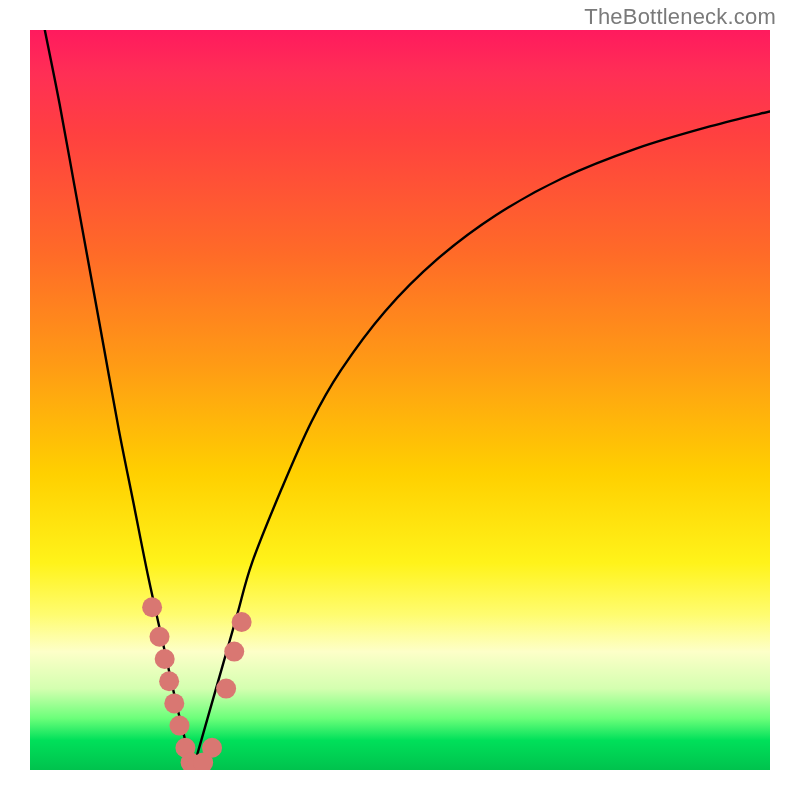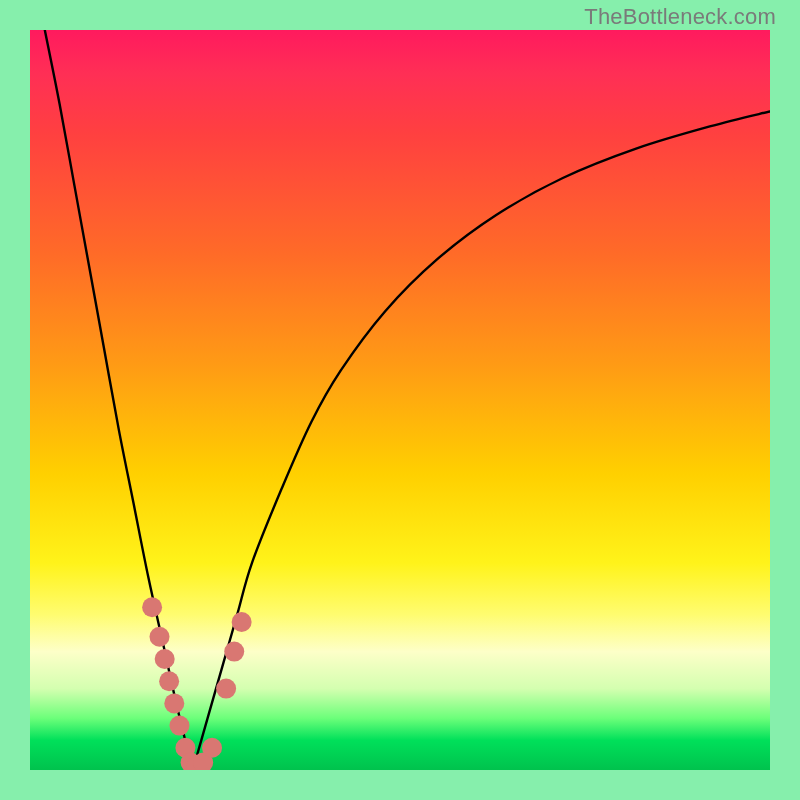--- a/index.html
+++ b/index.html
@@ -7,21 +7,21 @@
     padding: 0;
     width: 800px;
     height: 800px;
     overflow: hidden;
     background: #000;
     font-family: Arial, Helvetica, sans-serif;
   }
   .frame {
     position: absolute;
     inset: 0;
-    background: #86efac;
+    background: #ffffff;
   }
   .plot {
     position: absolute;
     left: 30px;
     top: 30px;
     width: 740px;
     height: 740px;
     overflow: hidden;
   }
   .gradient {

